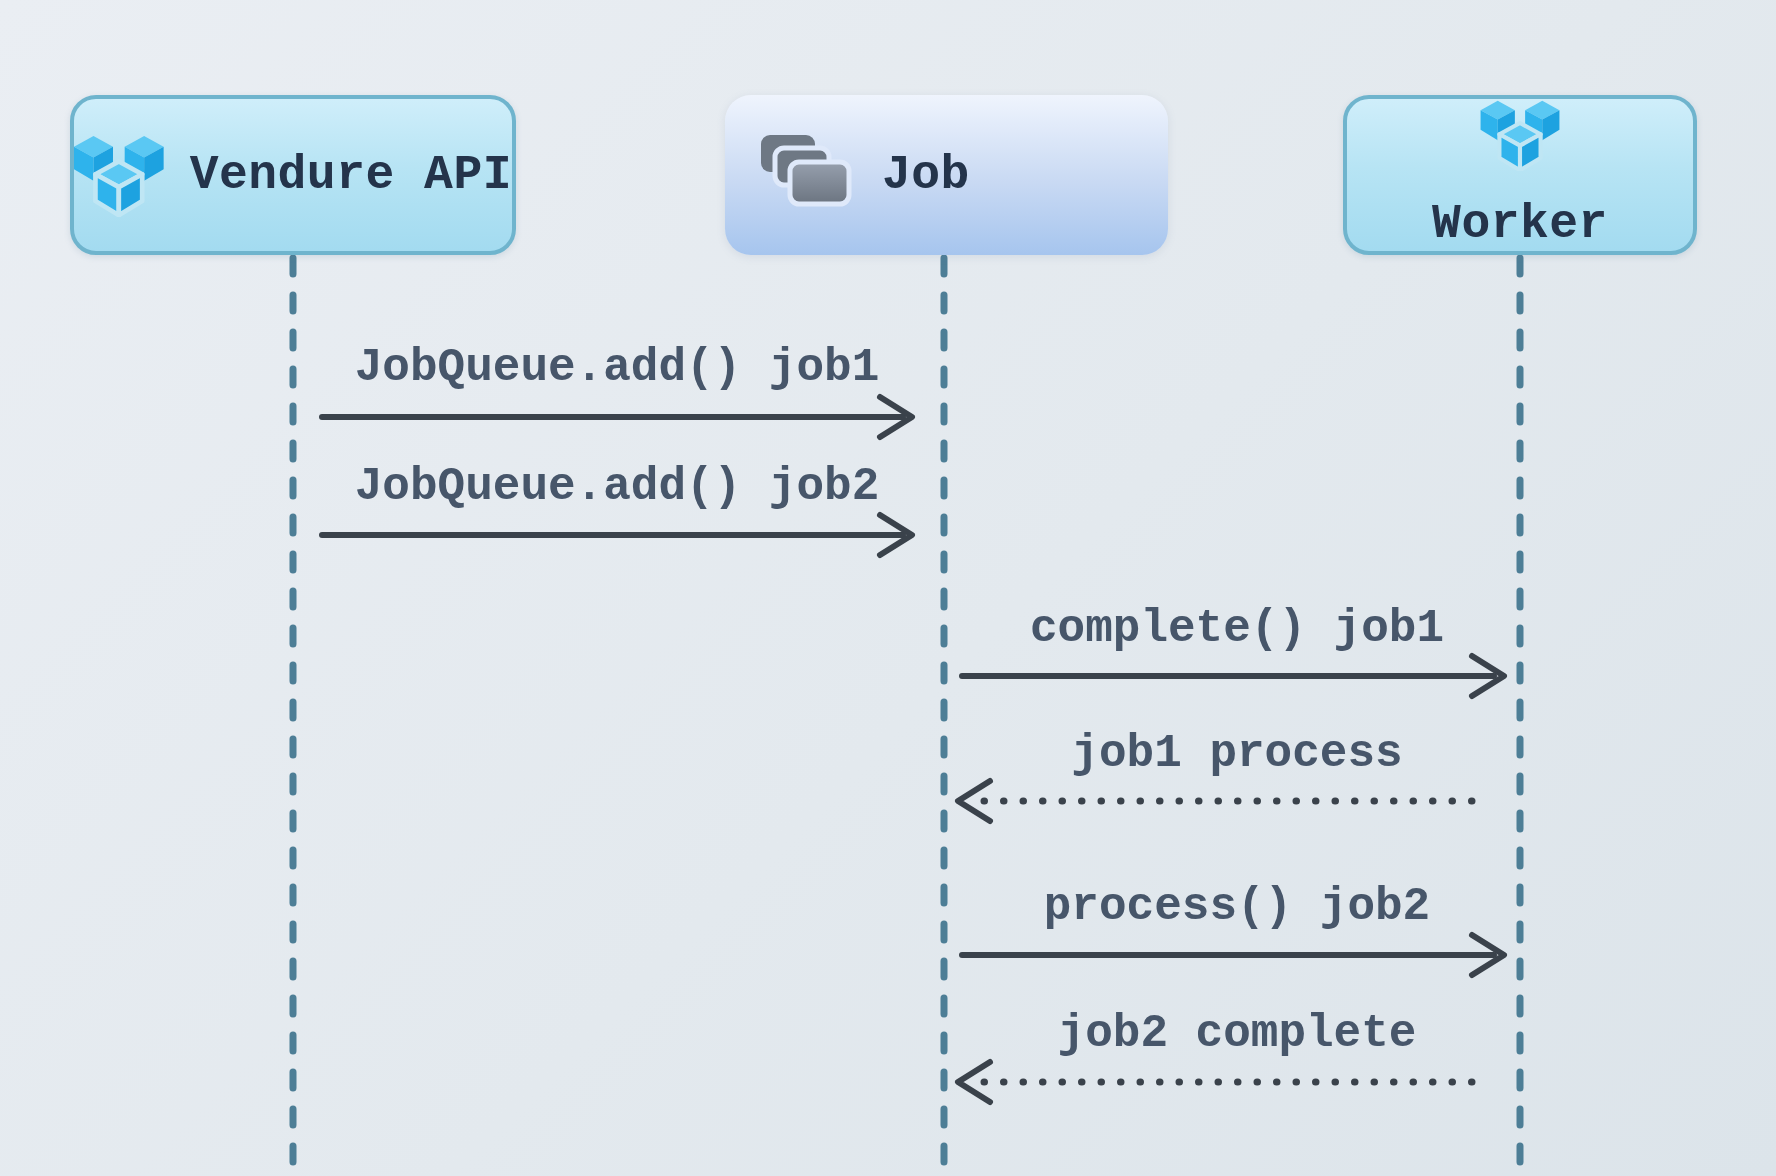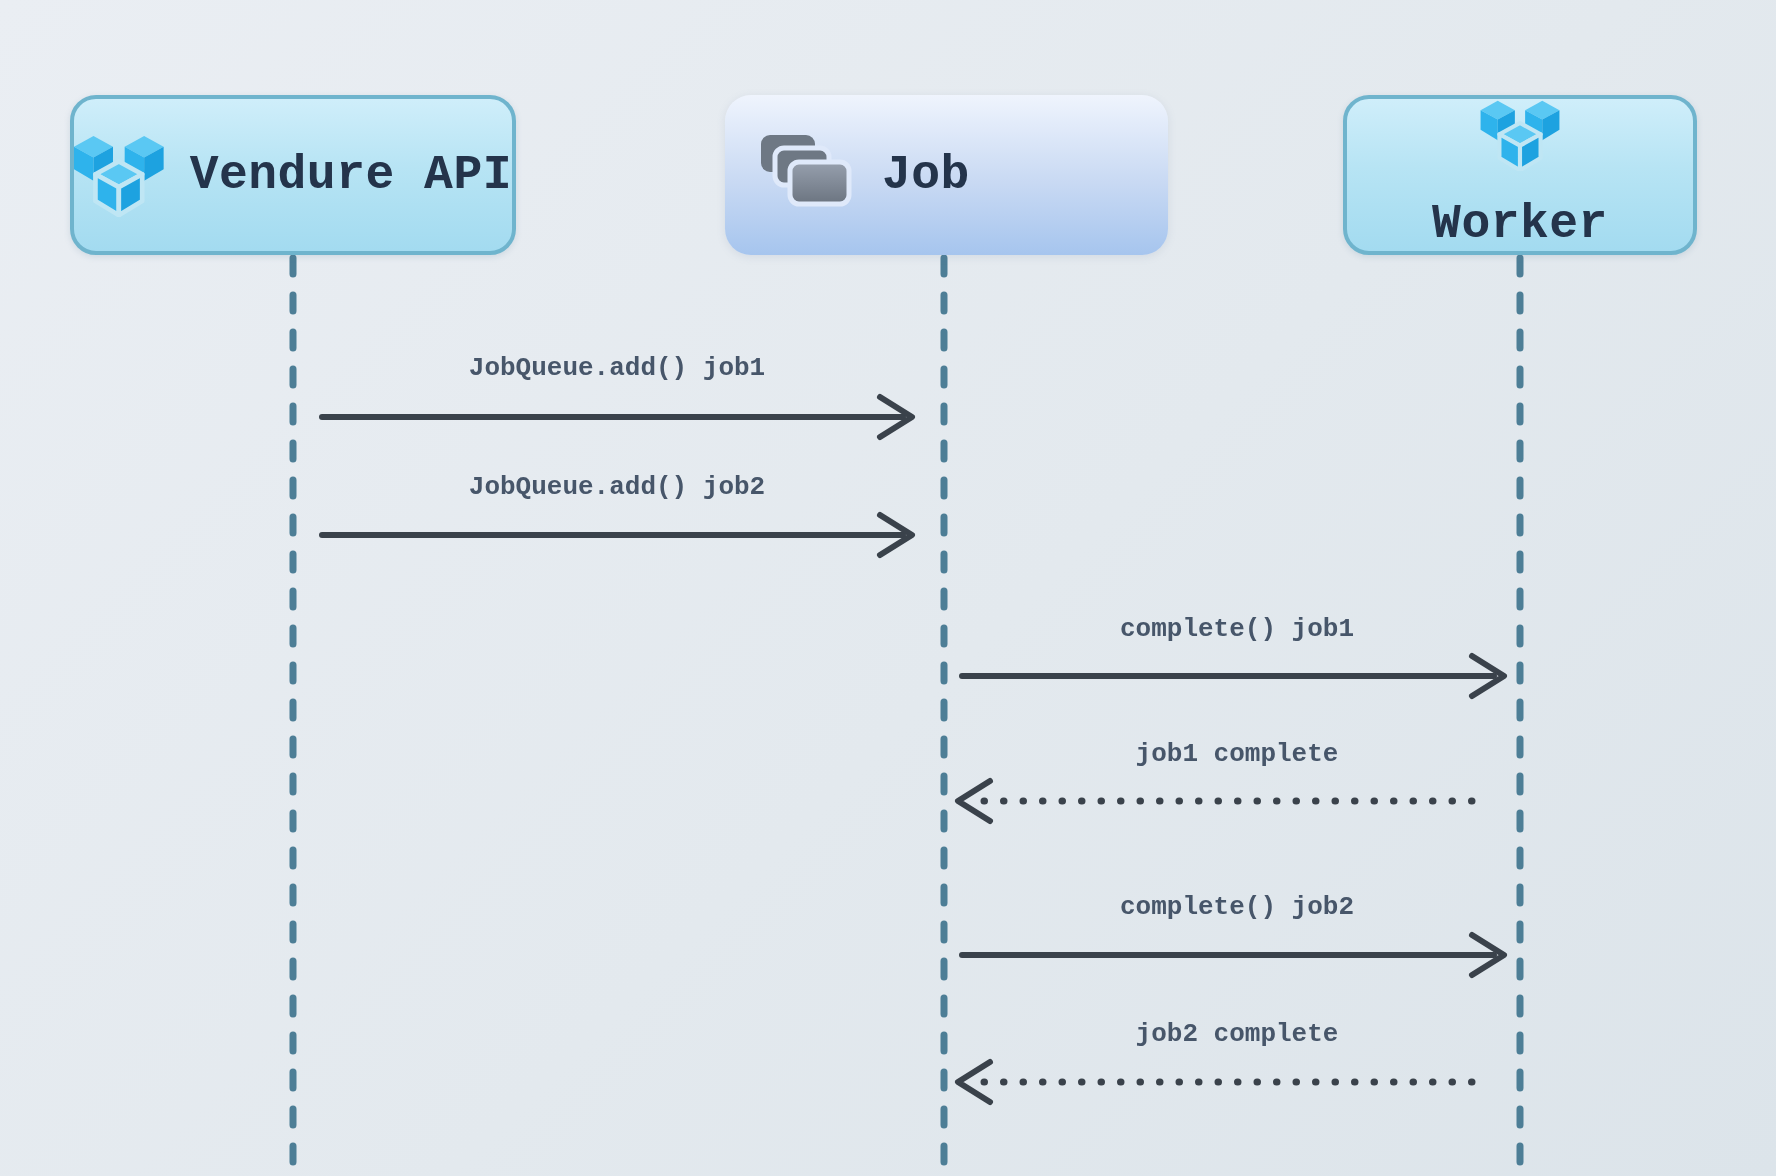--- a/index.html
+++ b/index.html
@@ -23,21 +23,21 @@
     background:linear-gradient(180deg,#eff4fd 0%,#c8d9f3 55%,#a6c5ee 100%);
     border:none;
     justify-content:flex-start;gap:26px;padding-left:35px;
     box-shadow:0 2px 8px rgba(110,130,160,.15);
   }
   .actor-label{
     font-size:48px;font-weight:700;color:#24344b;letter-spacing:.5px;white-space:nowrap;
   }
   .msg-label{
     position:absolute;transform:translate(-50%,-50%);
-    font-size:26px;font-weight:700;color:#47566a;white-space:nowrap;
+    font-size:46px;font-weight:700;color:#47566a;white-space:nowrap;
   }
 </style>
 </head>
 <body>
 
 <div id="stage">
 
   <svg id="wires" viewBox="0 0 1776 1176">
 
     <path d="M293,258 V1176" stroke="#4d7e96" stroke-width="7" stroke-linecap="round" stroke-dasharray="16 21" fill="none"></path>
@@ -128,17 +128,17 @@
         <path d="M0,11 L20,22 L20,46 L0,34 Z" fill="#2eb3ec"></path>
         <path d="M40,11 L20,22 L20,46 L40,34 Z" fill="#1da2e0"></path>
       </g>
     </svg>
     <span class="actor-label">Worker</span>
   </div>
 
   <div class="msg-label" style="left:617px;top:368px;">JobQueue.add() job1</div>
   <div class="msg-label" style="left:617px;top:487px;text-align:center;">JobQueue.add() job2</div>
   <div class="msg-label" style="left:1237px;top:629px;">complete() job1</div>
-  <div class="msg-label" style="left:1237px;top:754px;">job1 complete</div>
-  <div class="msg-label" style="left:1237px;top:907px;">complete() job2</div>
+  <div class="msg-label" style="left:1237px;top:754px;">job1 process</div>
+  <div class="msg-label" style="left:1237px;top:907px;">process() job2</div>
   <div class="msg-label" style="left:1237px;top:1034px;">job2 complete</div>
 
 </div>
 
 </body></html>

